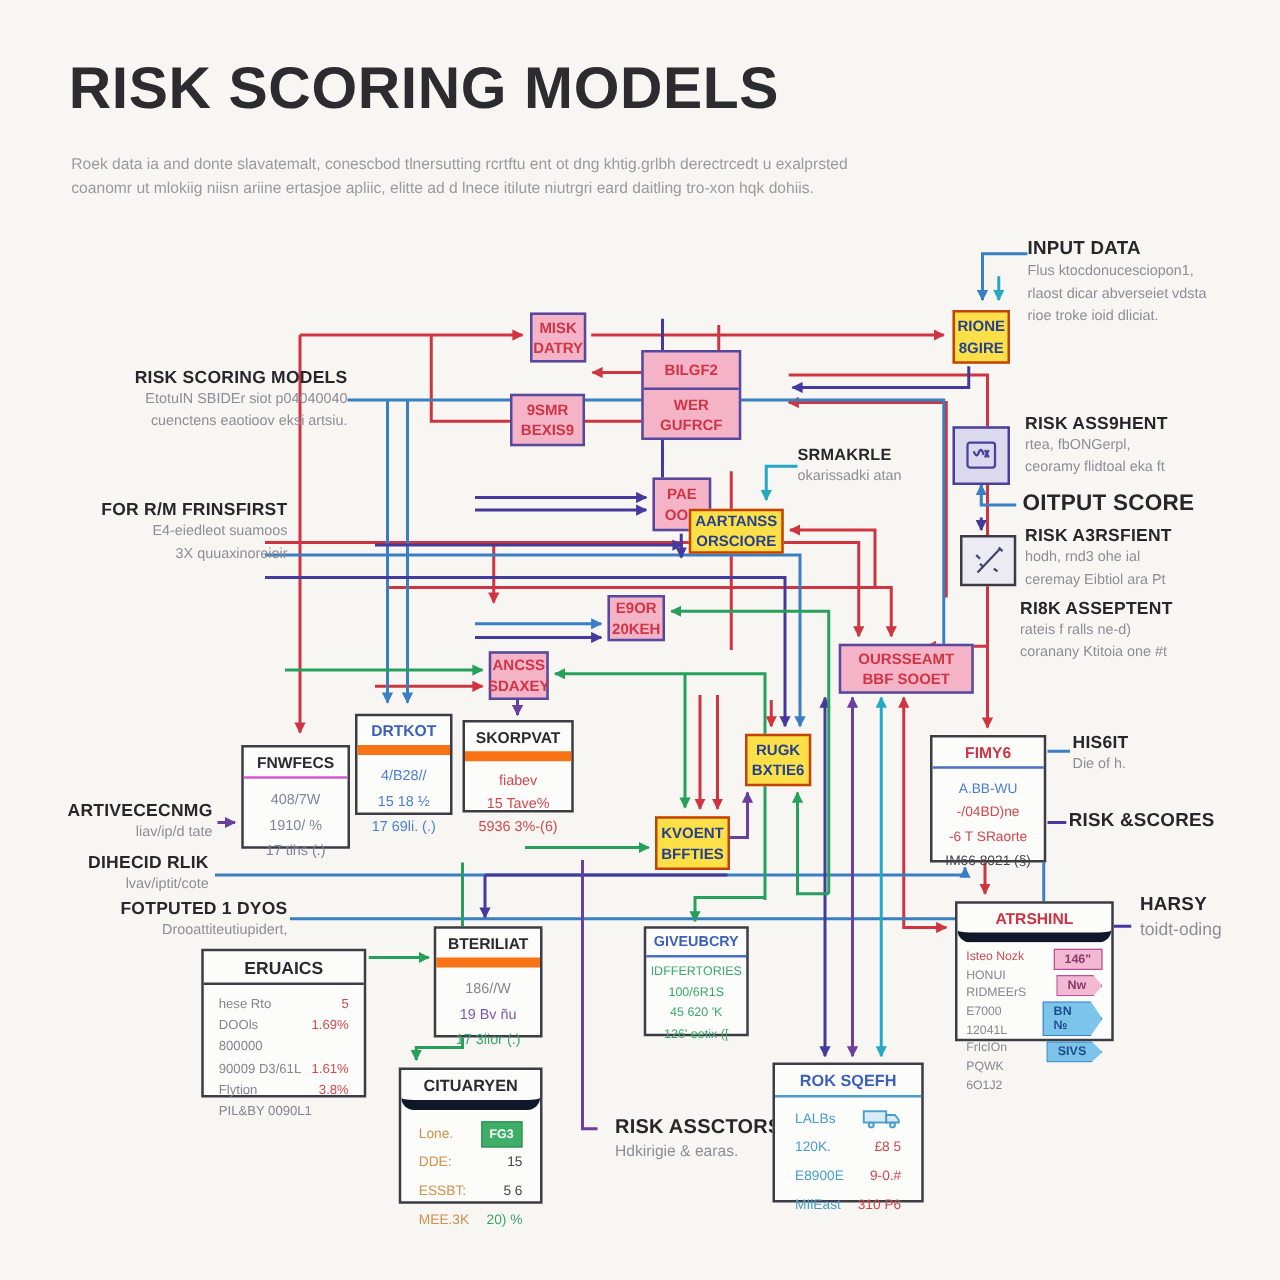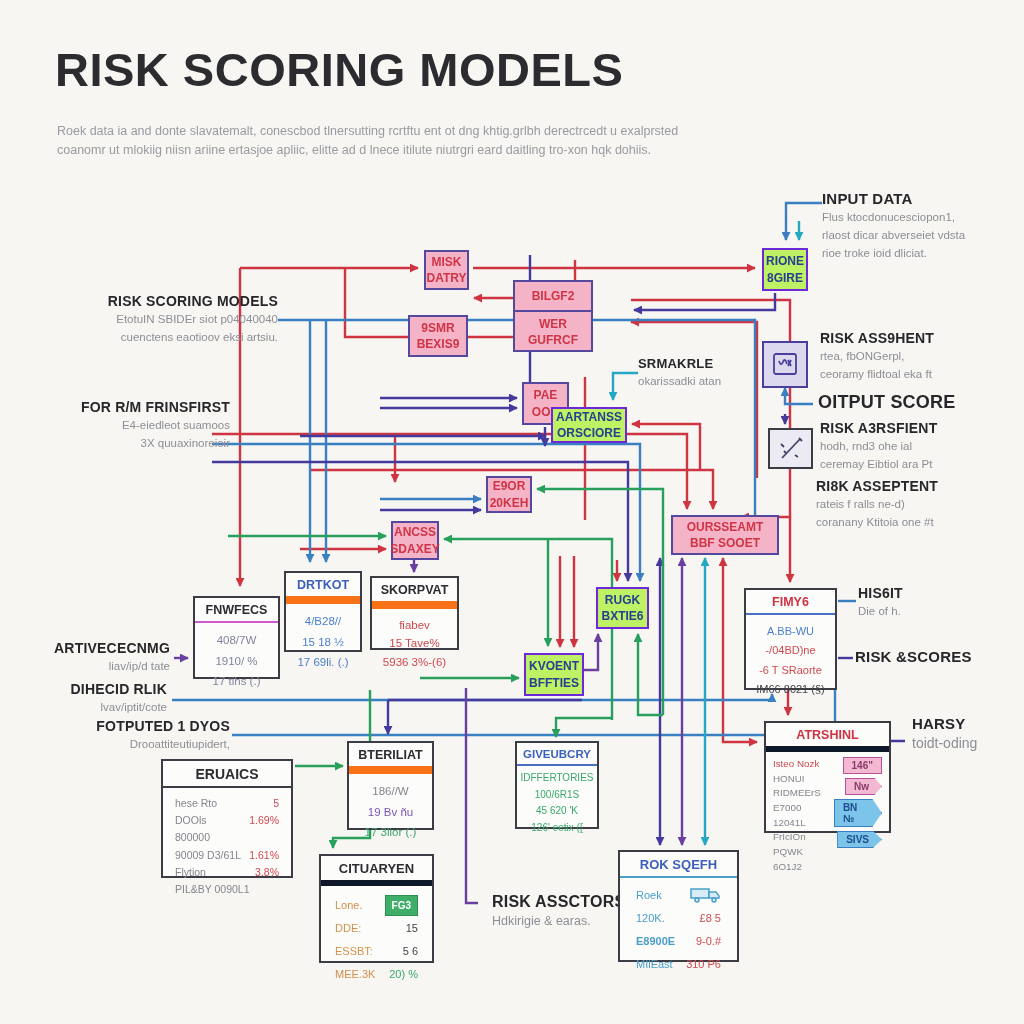--- a/index.html
+++ b/index.html
@@ -8,27 +8,27 @@
   .abs{position:absolute;}
   #title{font-size:47px;font-weight:800;color:#2b2b30;letter-spacing:.5px;}
   .sub{font-size:12.5px;color:#9a9aa1;line-height:1.55;}
   .lbl .h{font-weight:bold;color:#26262b;font-size:14px;letter-spacing:.2px;}
   .lbl .h.big{font-size:18px;}
   .lbl .d{color:#8d8d96;font-size:11.5px;line-height:1.4;margin-top:2px;}
   .ra{text-align:right;}
   .node{display:flex;flex-direction:column;align-items:center;justify-content:center;
         font-weight:bold;font-size:12px;line-height:1.35;text-align:center;box-sizing:border-box;}
   .pbox{background:#f5b3c8;border:2px solid #55489f;color:#cf3545;}
-  .bbox{background:#bef264;border:2px solid #6d28d9;color:#24408f;}
+  .bbox{background:#fde047;border:2px solid #c2410c;color:#24408f;}
   .tbox{background:#fcfcfa;border:2px solid #3c3c44;box-sizing:border-box;font-size:11.5px;}
   .tbox .hd{text-align:center;font-weight:bold;font-size:12.5px;padding:5px 4px 4px;color:#2b2b31;}
   .u-red{border-bottom:8px solid #f97316;}
   .u-mag{border-bottom:2px solid #cf5ad0;}
   .u-blue{border-bottom:2px solid #4a6fc4;}
-  .u-org{border-bottom:6px solid #0f172a;}
+  .u-org{border-bottom:8px solid #0f172a;border-radius:10px;}
   .u-drk{border-bottom:2px solid #3c3c44;}
   .rows{padding:7px 6px;text-align:center;line-height:1.8;color:#85858f;}
   .kv{display:flex;justify-content:space-between;padding:1px 8px;}
   .kv .l{color:#85858f;}
   .hd.red{color:#cc3344;} .hd.blue{color:#3b5fbb;}
   .c-blue{color:#4a7fd0;} .c-red{color:#d0494f;} .c-green{color:#3aa86c;}
   .c-gray{color:#85858f;} .c-purple{color:#7a55b5;} .c-dark{color:#44444c;}
   .c-org{color:#d2904c;}
   .badge{display:inline-block;font-size:10px;font-weight:bold;padding:2px 8px;border:1.5px solid transparent;}
   .bg-pink{background:#f3b8d2;border-color:#b8509a;color:#8a3a6a;}
@@ -404,36 +404,36 @@
       <div class="kv">
           <span class="c-org">MEE.3K</span>
           <span class="c-green">20) %</span>
         </div>
     </div>
   </div>
   <div class="abs z2 tbox" style="left:618px;top:850px;width:121px;height:112px;">
     <div class="hd blue" style="border-bottom:2px solid #4a9ec9;font-size:13px;">ROK SQEFH</div>
     <div style="padding:6px 8px;font-size:11px;line-height:1.9;">
       <div class="kv" style="align-items:center;">
-        <span style="color:#4a9ec9;">Roek</span>
+        <span style="color:#4a9ec9;">LALBs</span>
         <svg width="32" height="16" viewBox="0 0 32 16">
           <g fill="#d7ecf7" stroke="#4a9ec9" stroke-width="1.5">
             <rect x="2" y="2" width="18" height="9"></rect>
             <path d="M20 5 h7 l3 4 v2 h-10 z"></path>
             <circle cx="8" cy="13" r="2"></circle>
               <circle cx="25" cy="13" r="2"></circle>
           </g>
         </svg>
       </div>
       <div class="kv">
           <span style="color:#4a9ec9;">120K.</span>
           <span class="c-red">£8 5</span>
         </div>
       <div class="kv">
-          <span style="color:#4a9ec9;font-weight:bold;">E8900E</span>
+          <span style="color:#4a9ec9;">E8900E</span>
           <span class="c-red">9-0.#</span>
         </div>
       <div class="kv">
           <span style="color:#4a9ec9;">MIlEast</span>
           <span class="c-red">310 P6</span>
         </div>
     </div>
   </div>
 
 </div>

